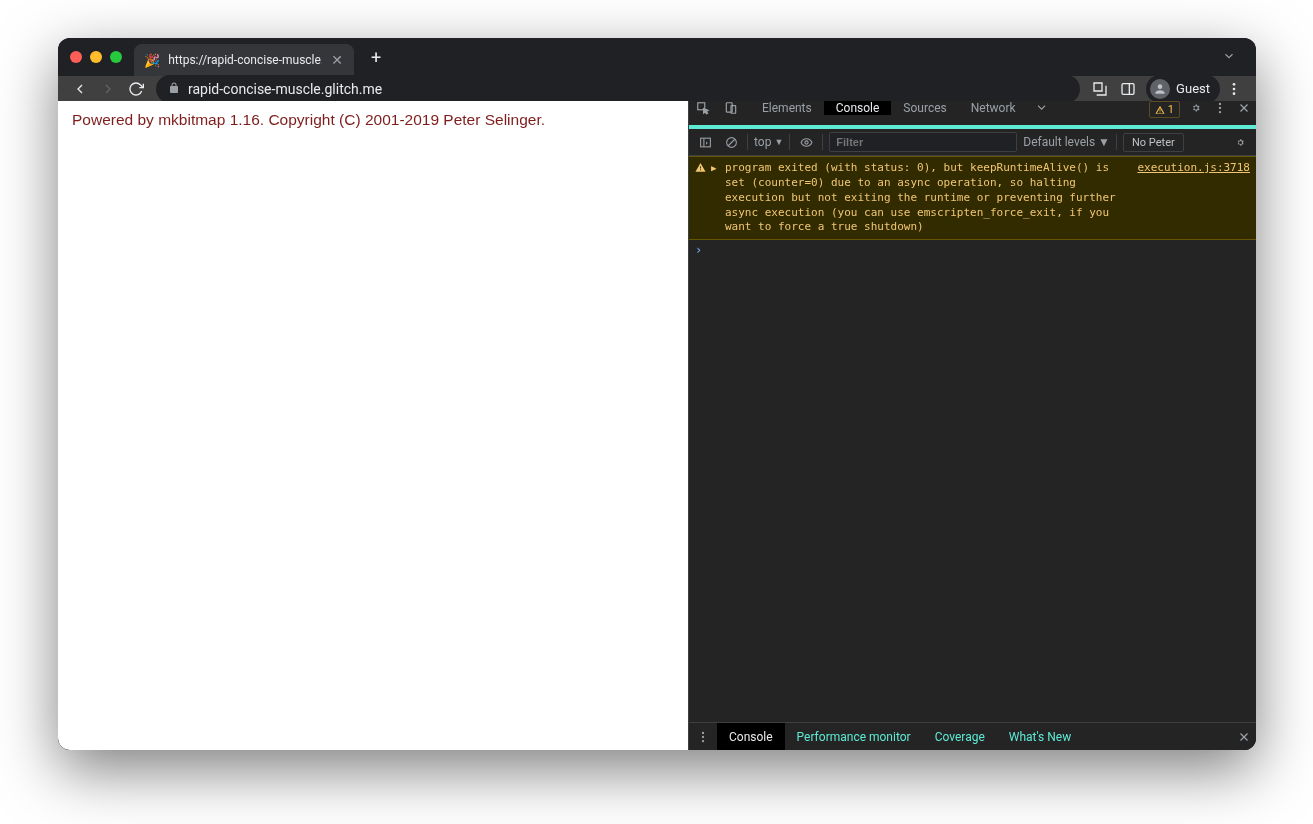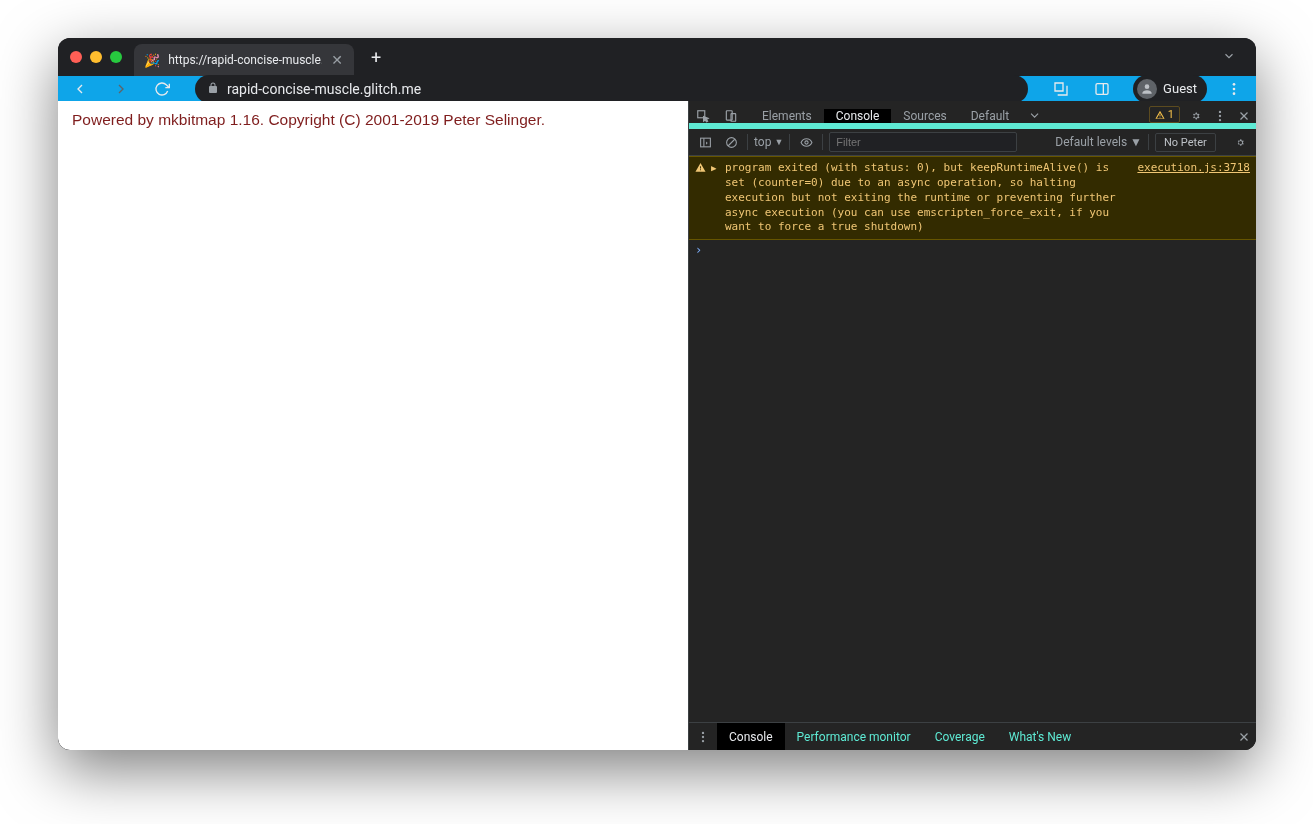--- a/index.html
+++ b/index.html
@@ -52,25 +52,25 @@
   }
   .tab-favicon { font-size: 13px; }
   .tab-title { flex: 1; white-space: nowrap; overflow: hidden; text-overflow: clip; }
   .tab-close { width: 14px; height: 14px; display:flex; align-items:center; justify-content:center; color:#9aa0a6; font-size:14px; cursor:pointer;}
   .new-tab-btn { width: 28px; height: 28px; display:flex; align-items:center; justify-content:center; color:#e8eaed; font-size:18px; margin-left:8px; cursor:pointer; border-radius:50%;}
   .title-spacer { flex: 1; }
   .chevron-btn { color:#9aa0a6; font-size:13px; padding:4px 8px; cursor:pointer;}
   
   .address-bar {
     height: 25px;
-    background: #0ea5e9;
+    background: #404040;
     display: flex;
     align-items: center;
     padding: 0 8px;
-    gap: 13px;
+    gap: 0;
   }
   .nav-btn { width:28px; height:28px; display:flex; align-items:center; justify-content:center; color:#9aa0a6; cursor:pointer; border-radius:50%;}
   .nav-btn.enabled { color:#e8eaed; }
   .nav-btn svg { width:16px; height:16px; }
   .omnibox {
     flex: 1;
     height: 28px;
     background: #202124;
     border-radius: 14px;
     display: flex;
@@ -114,23 +114,23 @@
     background:#242424;
     display:flex;
     flex-direction:column;
     min-width:0;
     border-left: 1px solid #3c4043;
   }
   
   .dt-tabs-row {
     height: 28px;
     background:#242424;
-    border-bottom:6px solid #5eead4;
+    border-bottom:4px solid #5eead4;
     display:flex;
-    align-items:flex-end;
+    align-items:flex-start;
     font-size:12px;
   }
   .dt-icon-cell { width:28px; display:flex; align-items:center; justify-content:center; color:#9aa0a6; cursor:pointer;}
   .dt-icon-cell svg{width:14px;height:14px;}
   .dt-sep { width:1px; background:#3c4043; margin:4px 2px;}
   .dt-tab { padding: 0 12px; display:flex; align-items:center; color:#9aa0a6; cursor:pointer;}
   .dt-tab.active { background:#000; color:#e8eaed;}
   .dt-more-tabs { display:flex; align-items:center; padding:0 6px; color:#9aa0a6;}
   .dt-tabs-spacer{flex:1;}
   .warn-chip {
@@ -158,22 +158,23 @@
   .ct-icon{width:20px;display:flex;align-items:center;justify-content:center;cursor:pointer;}
   .ct-icon svg{width:13px;height:13px;}
   .ct-sep{width:1px;height:16px;background:#3c4043;}
   .ct-context{display:flex;align-items:center;gap:3px;cursor:pointer;}
   .ct-context .arrow{font-size:9px;}
   .filter-input{
     flex:0 0 188px; height:20px;
     background:#202124; border:1px solid #3c4043;
     color:#9aa0a6; padding:0 6px; font-size:11px;
     border-radius:2px;
-  }
-  .levels-dd{display:flex;align-items:flex-start;gap:3px;cursor:pointer;margin-left:32px;}
+    font-weight:bold;
+  }
+  .levels-dd{display:flex;align-items:flex-start;gap:3px;cursor:pointer;}
   .no-issues{
     border:1px solid #3c4043; padding:2px 8px; font-size:11px;
     color:#bdc1c6; border-radius:2px; cursor:pointer;
   }
   .ct-spacer{flex:1;}
   
   .console-body { flex:1; background:#242424; font-family: Menlo, Consolas, monospace; font-size:11px; overflow:auto;}
   .log-warn {
     background:#332b00;
     border-top:1px solid #665500;
@@ -296,21 +297,21 @@
         <div class="dt-icon-cell">
           <svg viewBox="0 0 24 24" fill="none" stroke="#9aa0a6" stroke-width="2">
               <rect x="4" y="3" width="10" height="16" rx="1"></rect>
               <rect x="12" y="8" width="8" height="13" rx="1"></rect>
             </svg>
         </div>
         <div class="dt-sep"></div>
         <div class="dt-tab">Elements</div>
         <div class="dt-tab active">Console</div>
         <div class="dt-tab">Sources</div>
-        <div class="dt-tab">Default</div>
+        <div class="dt-tab">Network</div>
         <div class="dt-more-tabs">
           <svg viewBox="0 0 24 24" width="14" height="14" fill="none" stroke="#9aa0a6" stroke-width="2">
               <polyline points="7 8 13 14 19 8"></polyline>
             </svg>
         </div>
         <div class="dt-tabs-spacer"></div>
         <div class="warn-chip">
           <svg viewBox="0 0 24 24">
               <path d="M12 2L1 21h22L12 2zm0 5l7.5 13h-15L12 7zm-1 4v4h2v-4h-2zm0 5v2h2v-2h-2z"></path>
             </svg>

